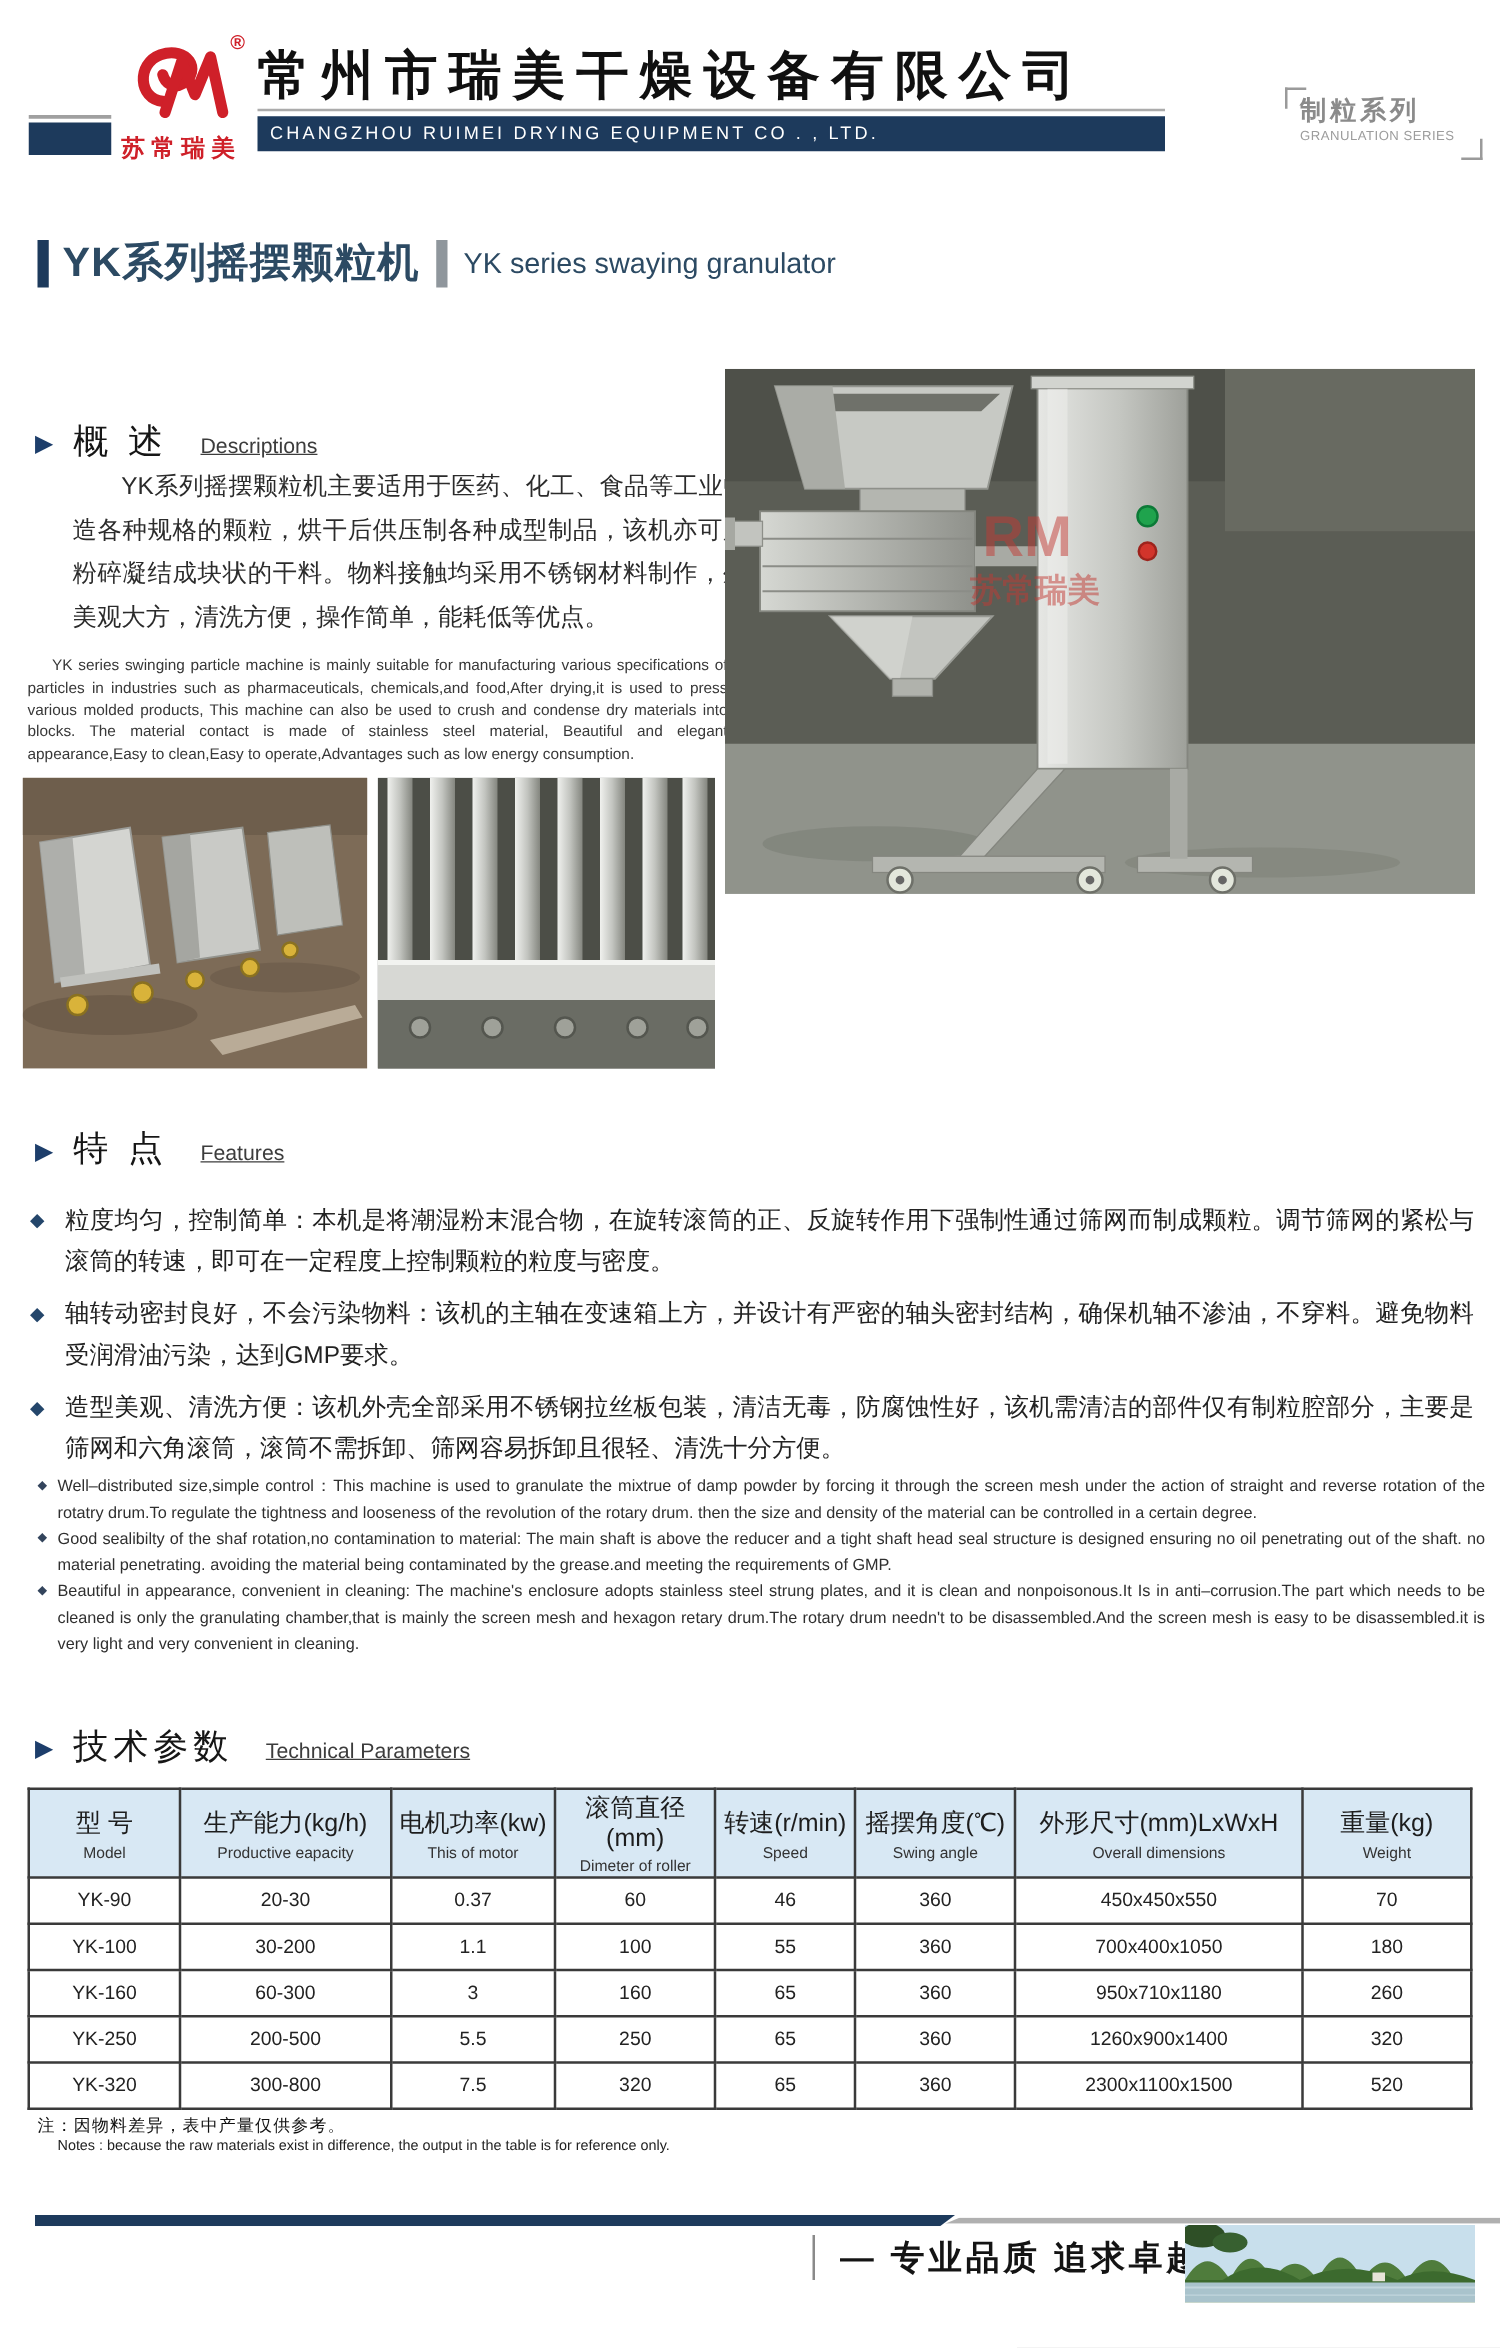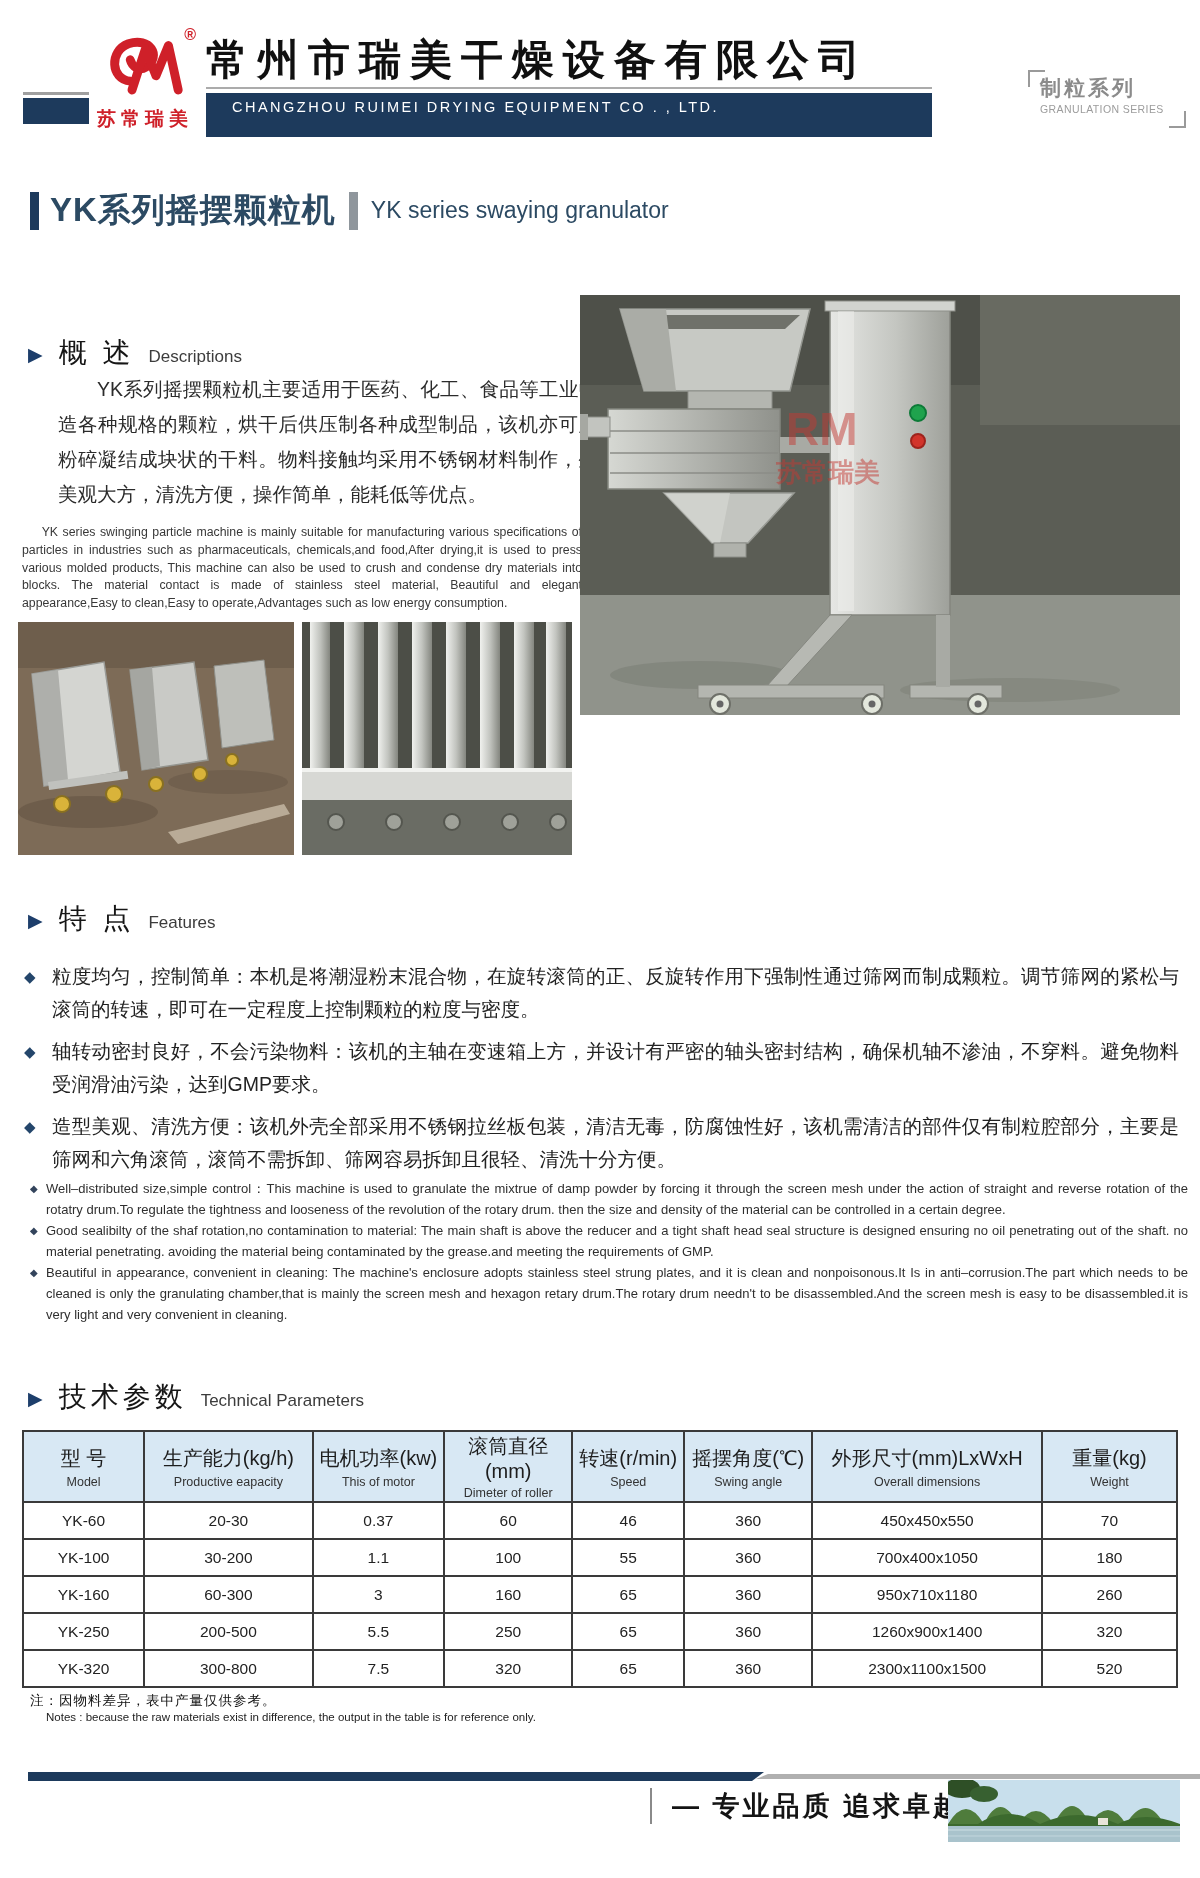--- a/index.html
+++ b/index.html
@@ -9,40 +9,40 @@
 
   
   .hdr-line-left{left:23px;top:92px;width:66px;height:3px;background:#a0a0a0;}
   .hdr-block-left{left:23px;top:98px;width:66px;height:26px;background:#1d3a5c;}
   .logo{left:98px;top:26px;width:100px;height:80px;}
   .logo .reg{position:absolute;right:2px;top:0;color:#cf2029;font-size:16px;font-weight:bold;}
   .logo-sub{left:97px;top:106px;color:#cf2029;font-size:19px;font-weight:bold;letter-spacing:5px;white-space:nowrap;}
   .company-cn{left:206px;top:32px;font-size:42px;font-weight:bold;color:#101010;
               font-family:"DejaVu Serif",serif;letter-spacing:9px;white-space:nowrap;}
   .hdr-thin-line{left:206px;top:87px;width:726px;height:2px;background:#ababab;}
-  .company-en-bar{left:206px;top:93px;width:726px;height:44px;background:#1d3a5c;color:#fff;
-                  font-size:14.5px;letter-spacing:2.5px;line-height:28px;padding-left:26px;box-sizing:border-box;white-space:nowrap;}
+  .company-en-bar{left:206px;top:93px;width:726px;height:28px;background:#1d3a5c;color:#fff;
+                  font-size:14.5px;letter-spacing:2.5px;line-height:28px;padding-left:10px;box-sizing:border-box;white-space:nowrap;}
   .series-badge{left:1028px;top:70px;width:158px;height:58px;}
   .bracket-tl{position:absolute;left:0;top:0;width:15px;height:15px;border-left:2px solid #9a9a9a;border-top:2px solid #9a9a9a;}
   .bracket-br{position:absolute;right:0;bottom:0;width:15px;height:15px;border-right:2px solid #9a9a9a;border-bottom:2px solid #9a9a9a;}
   .series-cn{position:absolute;left:12px;top:4px;font-size:21px;font-weight:bold;color:#8b8b8b;letter-spacing:3px;white-space:nowrap;}
   .series-en{position:absolute;left:12px;top:33px;font-size:10.5px;color:#9c9c9c;letter-spacing:.4px;white-space:nowrap;}
 
   
   .title-row{left:30px;top:188px;display:flex;align-items:center;}
   .tbar-navy{width:9px;height:38px;background:#1d3a5c;margin-right:11px;}
   .tbar-gray{width:9px;height:38px;background:#8f969c;margin:0 13px;}
   .title-cn{font-size:33px;font-weight:bold;color:#2c4a63;letter-spacing:1px;white-space:nowrap;}
   .title-en{font-size:23px;color:#2c4a63;white-space:nowrap;}
 
   
   .sec-head{display:flex;align-items:baseline;}
   .sec-tri{color:#1d3e6b;font-size:19px;margin-right:16px;transform:translateY(-1px);}
   .sec-cn{font-size:28px;color:#161616;letter-spacing:4px;white-space:nowrap;}
-  .sec-en{font-size:17px;color:#3c3c3c;margin-left:14px;white-space:nowrap;}
+  .sec-en{font-size:17px;color:#3c3c3c;margin-left:26px;white-space:nowrap;text-decoration:underline;}
 
   
   .desc-cn{left:22px;top:372px;width:560px;font-size:19.5px;line-height:35px;color:#2b2b2b;
            text-indent:2em;text-align:justify;margin-left:36px;}
   .desc-en{left:22px;top:524px;width:560px;font-size:12.3px;line-height:17.8px;color:#383838;
            text-indent:1.6em;text-align:justify;}
 
   
   .photo{overflow:hidden;}
   .photo svg{display:block;}
@@ -319,21 +319,21 @@
             <div class="th-en">Overall dimensions</div>
           </th>
           <th>
             <div class="th-cn">重量(kg)</div>
             <div class="th-en">Weight</div>
           </th>
         </tr>
       </thead>
       <tbody>
         <tr>
-          <td>YK-60</td>
+          <td>YK-90</td>
           <td>20-30</td>
           <td>0.37</td>
           <td>60</td>
           <td>46</td>
           <td>360</td>
           <td>450x450x550</td>
           <td>70</td>
         </tr>
         <tr>
           <td>YK-100</td>

